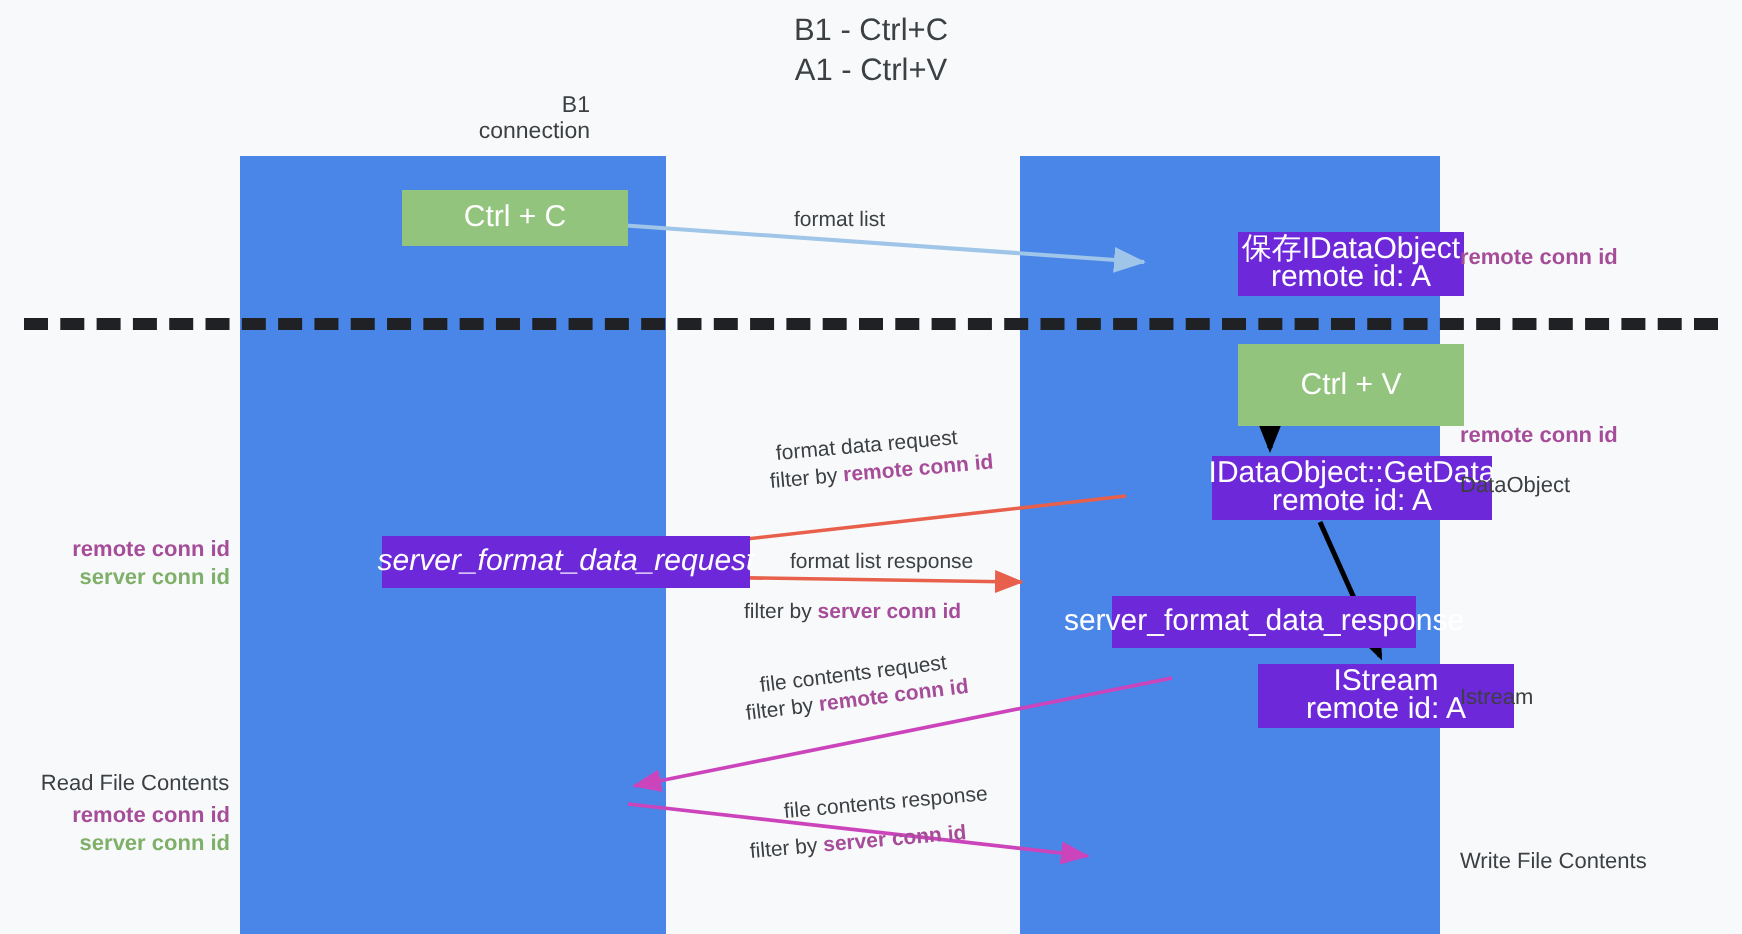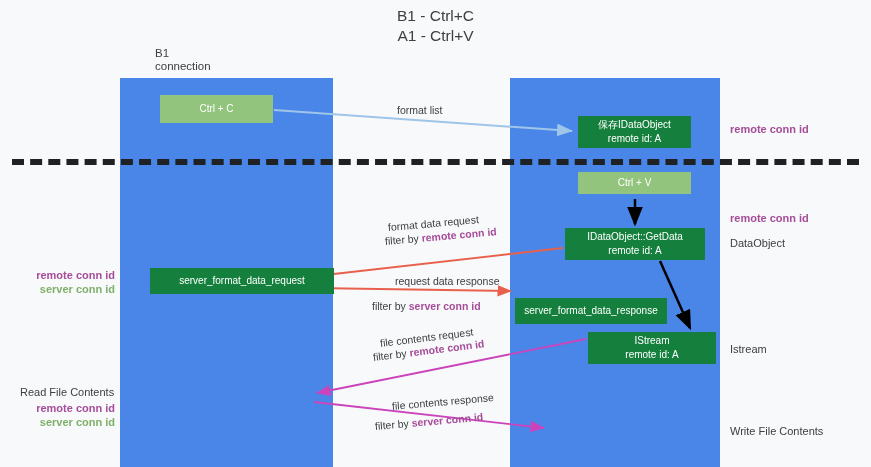--- a/index.html
+++ b/index.html
@@ -15,45 +15,46 @@
   .lane{position:absolute;background:#4a86e8;}
   #lane-b1{left:120px;top:78px;width:213px;height:389px;}
   #lane-a1-wide{left:510px;top:78px;width:210px;height:389px;}
 
   .title{
     position:absolute;left:0;top:6px;width:871px;
     text-align:center;font-size:15.5px;line-height:20px;color:#3c4043;
     white-space:pre-line;
   }
   .lane-head{
-    position:absolute;text-align:left;font-size:11.5px;line-height:13px;
+    position:absolute;text-align:right;font-size:11.5px;line-height:13px;
     color:#3c4043;white-space:pre-line;
   }
   #head-b1{left:155px;top:47px;width:140px;}
   #head-a1{left:545px;top:47px;width:140px;}
 
   .box{
     position:absolute;
     display:flex;align-items:center;justify-content:center;
     text-align:center;color:#ffffff;
-    font-size:10px;line-height:14px;
+    font-size:15px;line-height:14px;
     white-space:pre-line;
     box-sizing:border-box;
+    margin-left:41px;
   }
   .green{background:#93c47d;}
-  .orange{background:#15803d;}
+  .orange{background:#6d28d9;}
 
   #box-ctrlc{left:160px;top:95px;width:113px;height:28px;}
   #box-idataobject{left:578px;top:116px;width:113px;height:32px;}
-  #box-ctrlv{left:578px;top:172px;width:113px;height:22px;}
+  #box-ctrlv{left:578px;top:172px;width:113px;height:41px;}
   #box-getdata{left:565px;top:228px;width:140px;height:32px;}
   #box-fmt-resp{left:515px;top:298px;width:152px;height:26px;}
   #box-istream{left:588px;top:332px;width:128px;height:32px;}
   #box-file-resp{left:548px;top:417px;width:156px;height:26px;}
-  #box-fmt-req{left:150px;top:268px;width:184px;height:26px;}
+  #box-fmt-req{left:150px;top:268px;width:184px;height:26px;font-style:italic;}
   #box-file-req{left:150px;top:384px;width:162px;height:26px;}
 
   .dashline{
     position:absolute;left:12px;top:159px;width:847px;height:0;
     border-top:6px dashed #202124;
   }
 
   .side{
     position:absolute;font-size:11px;line-height:14px;
     white-space:pre-line;
@@ -61,21 +62,21 @@
   .purple{color:#a64d9a;font-weight:bold;}
   .green-t{color:#7fb069;font-weight:bold;}
   .plain{color:#3c4043;}
 
   #s-remote1{left:730px;top:122px;}
   #s-remote2{left:730px;top:211px;}
   #s-dataobject{left:730px;top:236px;}
   #s-istream{left:730px;top:342px;}
   #s-write{left:730px;top:424px;}
   #s-left-ids{left:20px;top:268px;text-align:right;width:95px;}
-  #s-read{left:20px;top:385px;text-align:left;width:95px;}
+  #s-read{left:20px;top:385px;text-align:center;width:95px;}
   #s-left-ids2{left:20px;top:401px;text-align:right;width:95px;}
 
   .edge-lbl{
     position:absolute;font-size:10.5px;line-height:14px;color:#3c4043;
     white-space:nowrap;
   }
   .edge-lbl b{font-weight:bold;}
   #lbl-fmtlist{left:397px;top:103px;}
   #lbl-fdreq{left:388px;top:220px;transform:rotate(-5deg);transform-origin:left center;}
   #lbl-fdreq2{left:385px;top:234px;transform:rotate(-5deg);transform-origin:left center;}
@@ -144,21 +145,21 @@
   <div class="box orange" id="box-fmt-resp">server_format_data_response</div>
   <div class="box orange" id="box-istream">IStream
 remote id: A</div>
   <div class="box orange" id="box-fmt-req">server_format_data_request</div>
 
   <div class="edge-lbl" id="lbl-fmtlist">format list</div>
 
   <div class="edge-lbl" id="lbl-fdreq">format data request</div>
   <div class="edge-lbl" id="lbl-fdreq2"><span>filter by </span><b class="purple">remote conn id</b></div>
 
-  <div class="edge-lbl" id="lbl-fdresp">request data response</div>
+  <div class="edge-lbl" id="lbl-fdresp">format list response</div>
   <div class="edge-lbl" id="lbl-fdresp2"><span>filter by </span><b class="purple">server conn id</b></div>
 
   <div class="edge-lbl" id="lbl-fcreq">file contents request</div>
   <div class="edge-lbl" id="lbl-fcreq2"><span>filter by </span><b class="purple">remote conn id</b></div>
 
   <div class="edge-lbl" id="lbl-fcresp">file contents response</div>
   <div class="edge-lbl" id="lbl-fcresp2"><span>filter by </span><b class="purple">server conn id</b></div>
 
   <div class="side purple" id="s-remote1">remote conn id</div>
   <div class="side purple" id="s-remote2">remote conn id</div>

